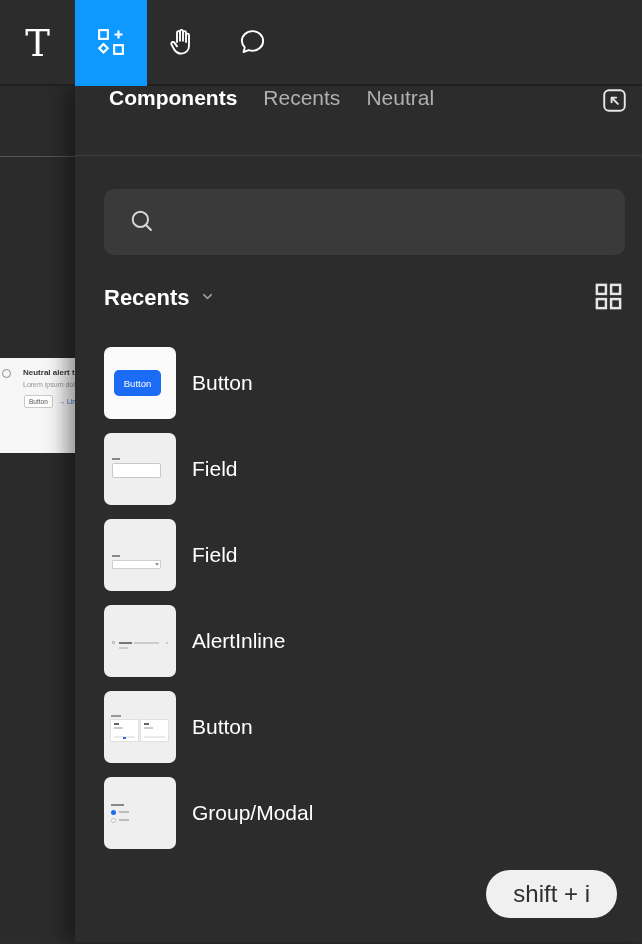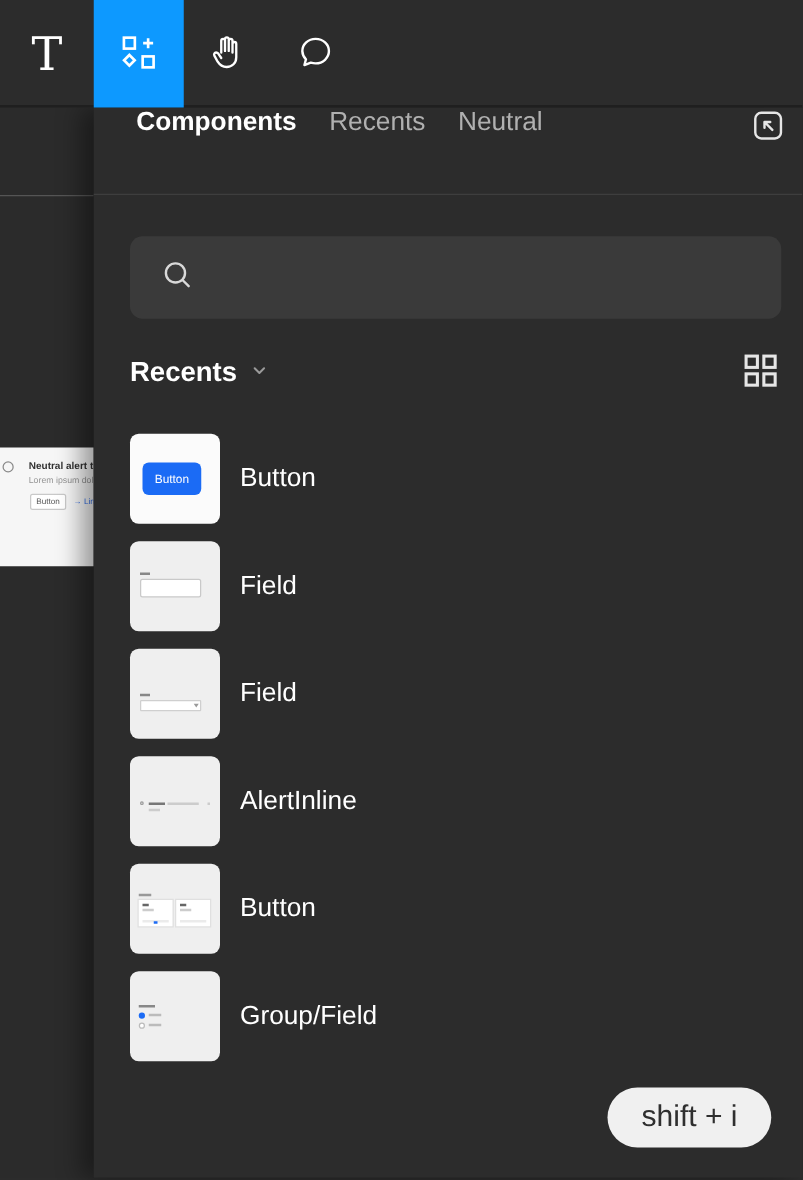--- a/index.html
+++ b/index.html
@@ -270,21 +270,21 @@
         </div>
 
         <div class="item">
           <div class="tmb">
             <div class="tr-label"></div>
             <div class="tr-r1"></div>
               <div class="tr-l1"></div>
             <div class="tr-r2"></div>
               <div class="tr-l2"></div>
           </div>
-          <span class="label">Group/Field</span>
+          <span class="label">Group/Modal</span>
         </div>
 
       </div>
     </div>
   </div>
 
   <div class="pill">shift + i</div>
 
 </div>
 

